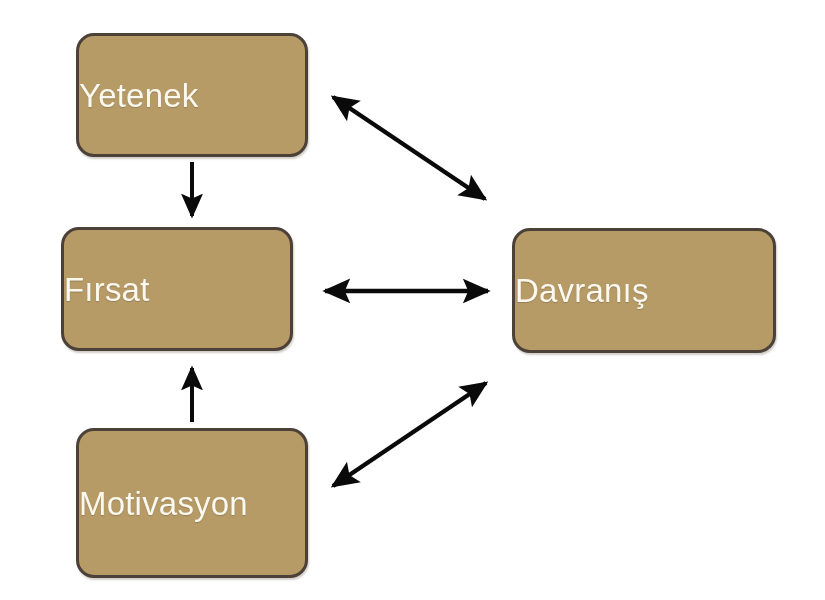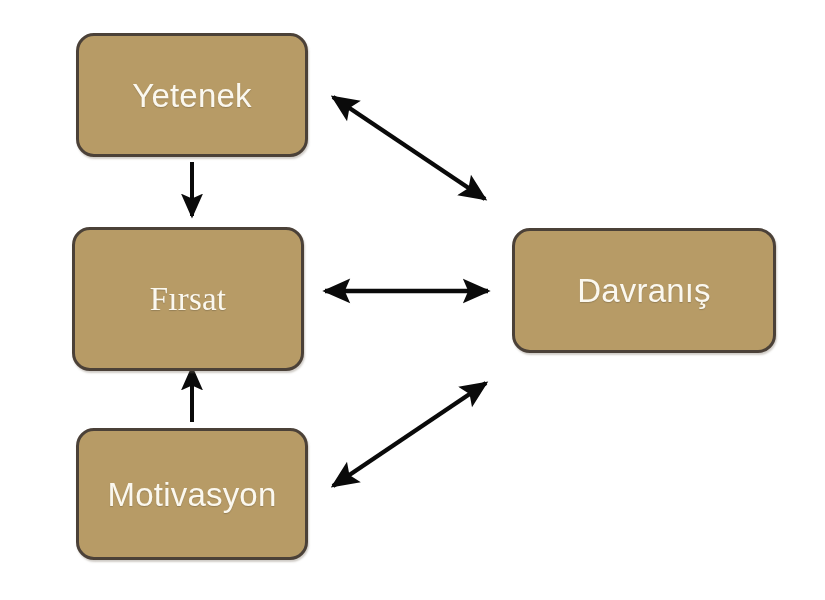--- a/index.html
+++ b/index.html
@@ -18,35 +18,35 @@
     overflow: hidden;
   }
   .node {
     position: absolute;
     box-sizing: border-box;
     background: #b79b66;
     border: 3px solid #4b4138;
     border-radius: 18px;
     display: flex;
     align-items: center;
-    justify-content: center;
+    justify-content: flex-start;
     box-shadow: 1px 2px 2px rgba(120,110,95,0.35);
   }
   .node-label {
     color: #fbf8ef;
     font-size: 33px;
     font-weight: 400;
     letter-spacing: 0.2px;
     line-height: 1;
     white-space: nowrap;
     text-shadow: 0 1px 1px rgba(90,78,58,0.35);
   }
   #node-yetenek    { left: 76px;  top: 33px;  width: 232px; height: 124px; }
-  #node-firsat     { left: 72px;  top: 227px; width: 232px; height: 144px; font-family: Liberation Serif, serif; }
-  #node-motivasyon { left: 76px;  top: 428px; width: 232px; height: 132px; }
+  #node-firsat     { left: 61px;  top: 227px; width: 232px; height: 124px; }
+  #node-motivasyon { left: 76px;  top: 428px; width: 232px; height: 150px; }
   #node-davranis   { left: 512px; top: 228px; width: 264px; height: 125px; }
 
   #arrow-layer {
     position: absolute;
     left: 0;
     top: 0;
     width: 825px;
     height: 600px;
     pointer-events: none;
   }

